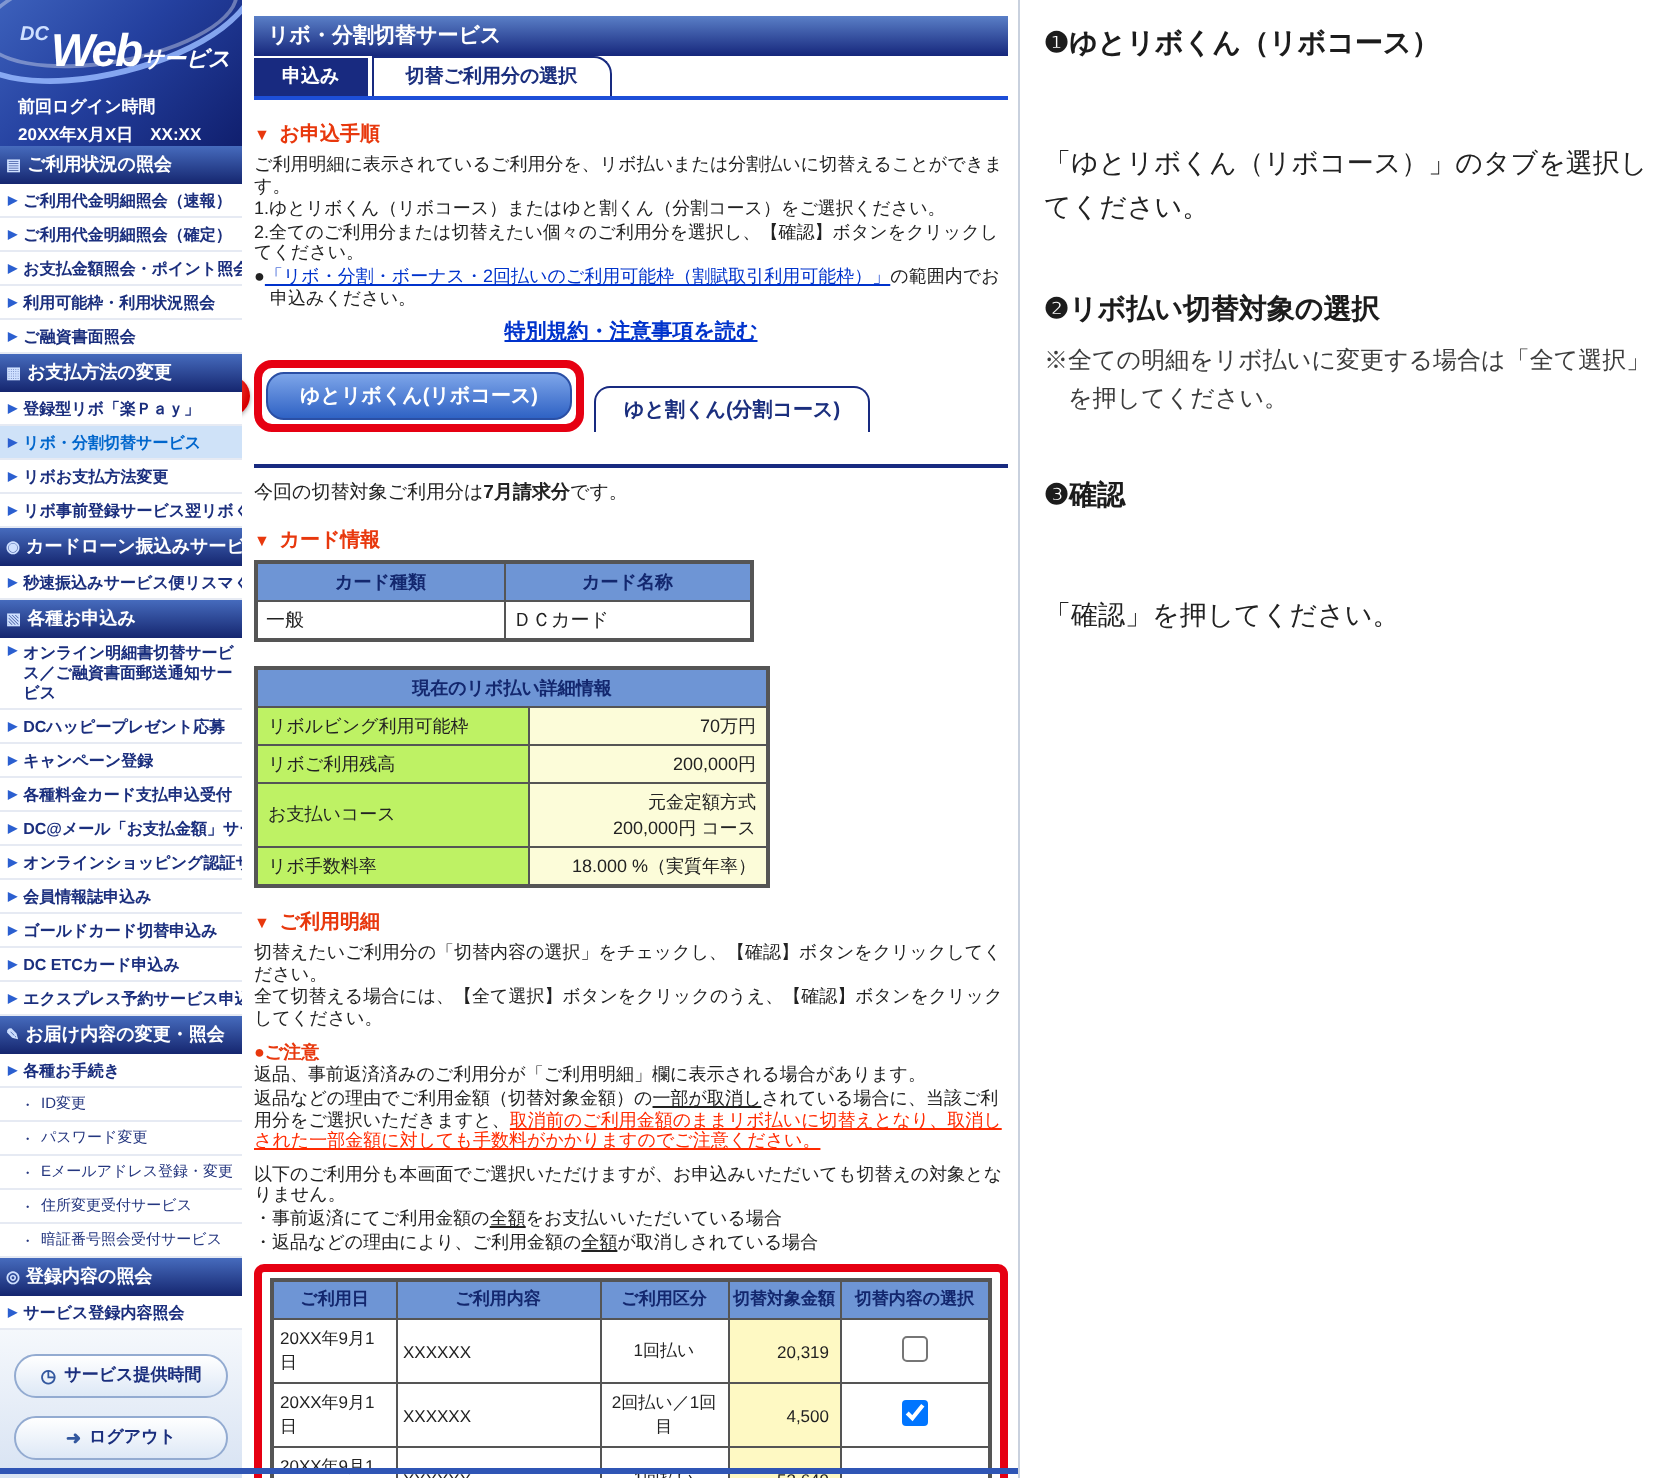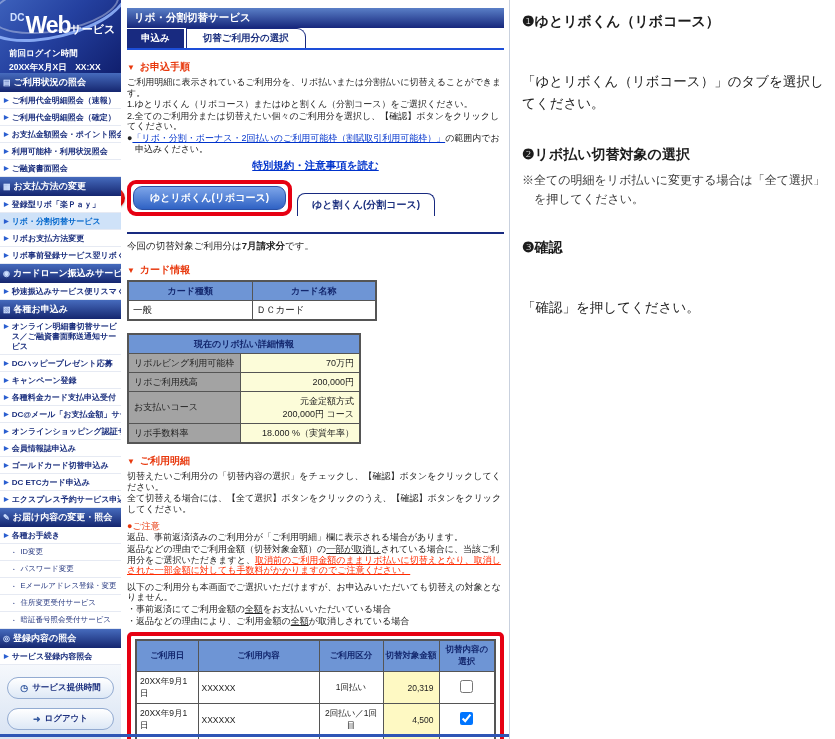--- a/index.html
+++ b/index.html
@@ -10,21 +10,21 @@
   .page { width:510px; min-width:510px; height:739px; position:relative; background:#fff;
           border-right:1px solid #c9d1de; display:flex; }
   .page-bottom-bar { position:absolute; left:0; right:0; bottom:2px; height:3px; background:#2f55b5; z-index:5; }
 
   
   .sidebar { width:121px; min-width:121px; display:flex; flex-direction:column; height:100%; }
   .logo-block { position:relative; overflow:hidden; background:linear-gradient(135deg,#3c60bb 0%,#24409f 45%,#101f6e 100%); padding:4px 0 8px; }
   .swoosh { position:absolute; border:3px solid rgba(150,185,255,.85); border-radius:50%; }
   .swoosh.s1 { left:-20px; top:-26px; width:150px; height:64px; transform:rotate(-14deg); }
   .swoosh.s2 { left:-10px; top:-18px; width:130px; height:50px; transform:rotate(-10deg); border-color:rgba(255,255,255,.35); border-width:2px; }
-  .logo-text { position:relative; color:#fff; padding:8px 0 0 10px; font-weight:bold; white-space:nowrap; }
+  .logo-text { position:relative; color:#fff; padding:8px 0 0 10px; font-style:italic; font-weight:bold; white-space:nowrap; }
   .logo-dc { font-size:10px; vertical-align:top; margin-right:1px; color:#cfe0ff; }
   .logo-web { font-size:23px; letter-spacing:-1px; }
   .logo-svc { font-size:11px; }
   .login-info { position:relative; color:#fff; font-size:8.5px; font-weight:bold; padding:8px 0 0 9px; line-height:1.6; }
 
   .menu { background:#fff; }
   .section-header { background:linear-gradient(#466bbd,#15266f); color:#fff; font-size:9px; font-weight:bold; padding:3px 3px; display:flex; align-items:center; gap:3px; white-space:nowrap; overflow:hidden; }
   .sicon { font-size:8px; color:#cfe0ff; }
   .menu-item { display:flex; align-items:flex-start; gap:3px; background:#fff; color:#1b2f7e; font-size:8px; font-weight:bold; padding:2.5px 1px 2.5px 4px; border-bottom:1px solid #e6eaf3; cursor:pointer; white-space:nowrap; overflow:hidden; }
   .menu-item.wrap { white-space:normal; line-height:1.25; }
@@ -62,21 +62,21 @@
   .notice-line b { font-weight:bold; }
 
   table { border-collapse:collapse; }
   .card-table { margin-top:2px; border:2px solid #555; }
   .card-table th { background:#6e95d5; color:#13276e; font-size:9px; font-weight:bold; border:1px solid #555; padding:2.5px 4px; width:124px; text-align:center; }
   .card-table td { border:1px solid #555; font-size:9.5px; padding:2.5px 4px; background:#fff; color:#222; }
 
   .rev-table { margin-top:12px; border:2px solid #555; }
   .rev-table .t-title { background:#6e95d5; color:#13276e; font-size:9px; font-weight:bold; border:1px solid #555; padding:2.5px 4px; text-align:center; }
   .rev-table td { border:1px solid #555; font-size:9px; padding:2.5px 5px; color:#222; }
-  .rev-table td.lbl { width:112px; background:#a3a3a3; }
+  .rev-table td.lbl { width:136px; background:#bef264; }
   .rev-table td.val { width:120px; background:#fcfcd9; text-align:right; }
 
   .table-hl { position:relative; border:4px solid #e60012; border-radius:5px; padding:3px 4px 4px; margin-top:6px; }
   .usage-table { width:100%; border:2px solid #555; }
   .usage-table th { background:#6e95d5; color:#13276e; font-size:8.5px; font-weight:bold; border:1px solid #555; padding:3px 2px; text-align:center; }
   .usage-table td { border:1px solid #555; font-size:8.5px; padding:3.5px 3px; color:#222; background:#fff; }
   .usage-table td.amt { background:#fef9c3; text-align:right; padding-right:5px; }
   .usage-table td.chk { text-align:center; }
 
   .badge { position:absolute; width:20px; height:20px; border-radius:50%; background:radial-gradient(circle at 35% 30%, #ff6a55, #d80000 70%); color:#fff; font-size:12.5px; font-weight:bold; text-align:center; line-height:20px; z-index:20; box-shadow:0 1px 2px rgba(0,0,0,.35); }
@@ -324,38 +324,38 @@
               <td class="lbl">リボ手数料率</td>
               <td class="val">18.000 %（実質年率）</td>
             </tr>
       </tbody>
         </table>
 
       <div class="red-h"><span class="tri">▼</span> <span>ご利用明細</span></div>
       <div class="txt">
         <p>切替えたいご利用分の「切替内容の選択」をチェックし、【確認】ボタンをクリックしてください。</p>
         <p>全て切替える場合には、【全て選択】ボタンをクリックのうえ、【確認】ボタンをクリックしてください。</p>
-        <p style="margin-top:6px;"><span style="color:#e8380d;font-weight:normal;">●ご注意</span></p>
+        <p style="margin-top:6px;"><span style="color:#e8380d;font-weight:bold;">●ご注意</span></p>
         <p>返品、事前返済済みのご利用分が「ご利用明細」欄に表示される場合があります。</p>
         <p><span>返品などの理由でご利用金額（切替対象金額）の</span><span class="u">一部が取消し</span><span>されている場合に、当該ご利用分をご選択いただきますと、</span><span class="red-warn">取消前のご利用金額のままリボ払いに切替えとなり、取消しされた一部金額に対しても手数料がかかりますのでご注意ください。</span></p>
         <p style="margin-top:6px;">以下のご利用分も本画面でご選択いただけますが、お申込みいただいても切替えの対象となりません。</p>
         <p><span>・事前返済にてご利用金額の</span><span class="u">全額</span><span>をお支払いいただいている場合</span></p>
         <p><span>・返品などの理由により、ご利用金額の</span><span class="u">全額</span><span>が取消しされている場合</span></p>
       </div>
 
       <div class="table-hl">
 
         <table class="usage-table">
           <tbody>
               <tr>
             <th style="width:62px;">ご利用日</th>
             <th>ご利用内容</th>
             <th style="width:64px;">ご利用区分</th>
             <th style="width:56px;">切替対象金額</th>
-            <th style="width:56px;">切替内容の選択</th>
+            <th style="width:75px;">切替内容の選択</th>
           </tr>
           <tr>
             <td>20XX年9月1日</td>
                 <td>XXXXXX</td>
                 <td style="text-align:center;">1回払い</td>
                 <td class="amt">20,319</td>
                 <td class="chk"><input type="checkbox" style=""></td>
           </tr>
           <tr>
             <td>20XX年9月1日</td>

